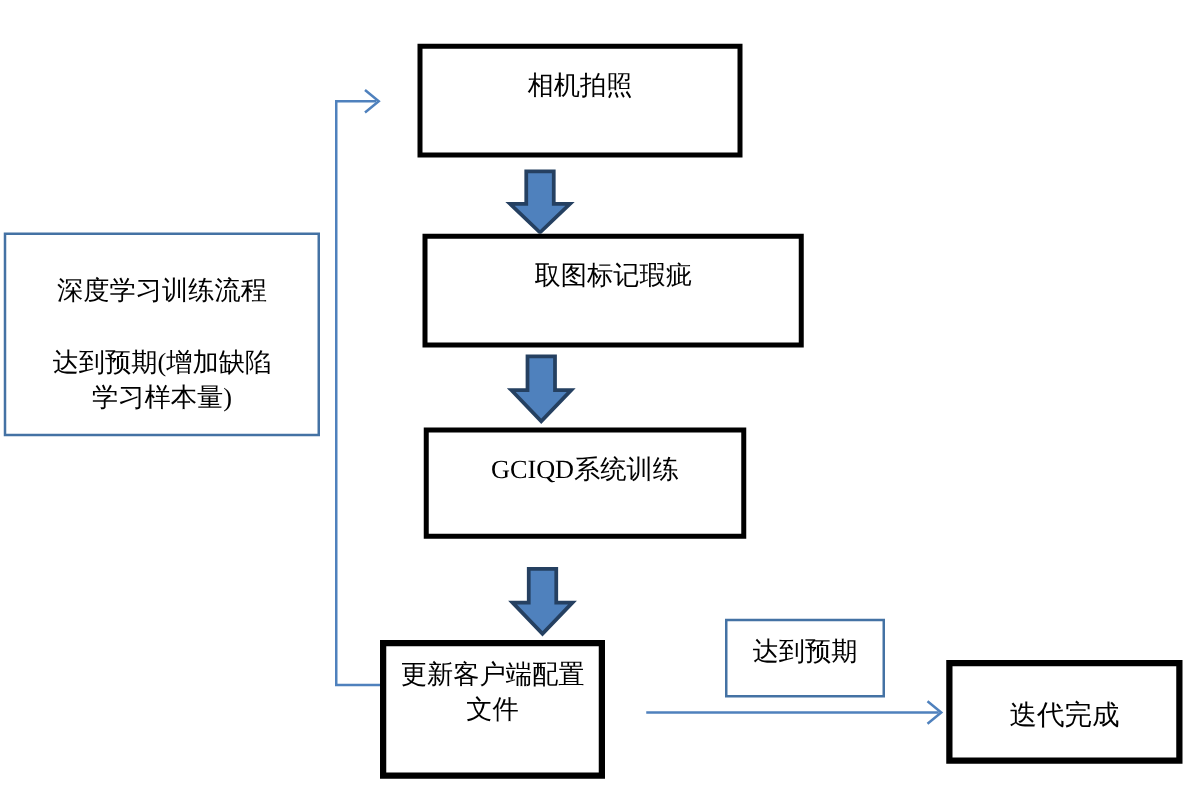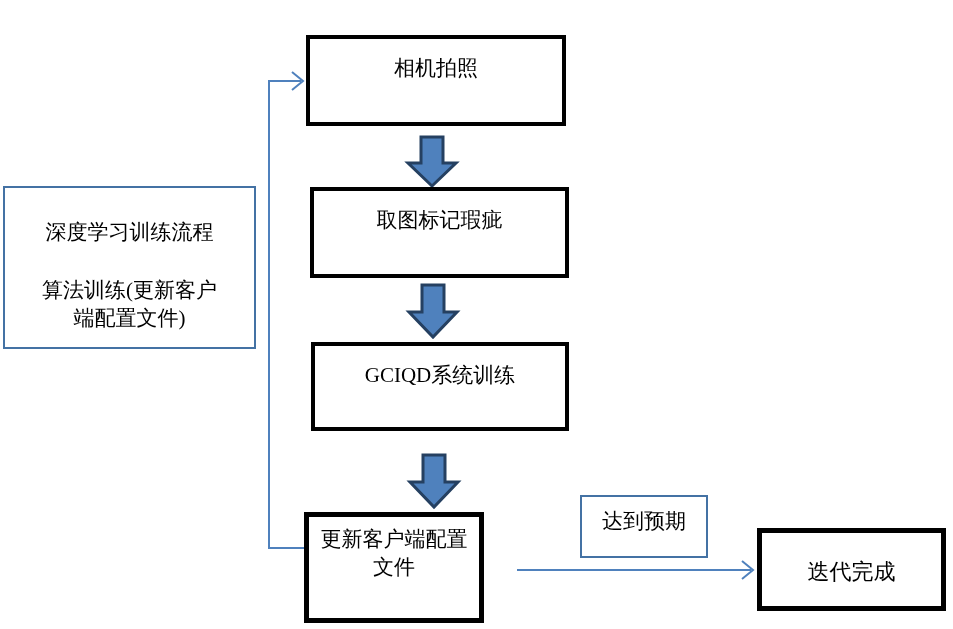--- a/index.html
+++ b/index.html
@@ -14,29 +14,29 @@
   }
   .node {
     position: absolute;
     box-sizing: border-box;
     background: #ffffff;
     text-align: center;
     font-size: 21px;
     line-height: 28px;
     z-index: 2;
   }
-  .black-border { border: 4px solid var(--box-border-black, #000000); }
+  .black-border { border: 4px solid var(--box-border-black, #000000); margin-left: 28px; }
   .thick-black-border { border: 5px solid var(--box-border-black, #000000); }
   .blue-border { border: 2px solid var(--blue-box-border, #4472a4); }
 
   .legend-box   { left: 3px;   top: 186px; width: 253px; height: 163px; padding-top: 30px; }
   .legend-subtitle { width: 192px; margin: 30px auto 0 auto; word-break: break-all; }
 
   .camera-box   { left: 306px; top: 35px;  width: 260px; height: 91px;  padding-top: 15px; }
-  .mark-box     { left: 310px; top: 187px; width: 259px; height: 91px;  padding-top: 15px; }
+  .mark-box     { left: 310px; top: 187px; width: 305px; height: 91px;  padding-top: 15px; }
   .train-box    { left: 311px; top: 342px; width: 258px; height: 89px;  padding-top: 15px; }
   .update-box   { left: 304px; top: 512px; width: 180px; height: 111px; padding-top: 8px; }
   .update-label { width: 158px; margin: 0 auto; word-break: break-all; }
   .expect-box   { left: 580px; top: 495px; width: 128px; height: 63px;  padding-top: 10px; }
   .done-box     { left: 757px; top: 528px; width: 189px; height: 83px;  padding-top: 25px; font-size: 22px; }
 
   .connector-layer {
     position: absolute;
     left: 0; top: 0;
     width: 953px; height: 629px;
@@ -68,21 +68,21 @@
 
     <path class="thin-connector" d="M312,548 L269,548 L269,81 L301,81"></path>
     <path class="thin-connector" d="M292,72 L303,81 L292,90"></path>
 
     <path class="thin-connector" d="M517,570 L751,570"></path>
     <path class="thin-connector" d="M742,561 L753,570 L742,579"></path>
   </svg>
 
   <div class="node blue-border legend-box">
     <div>深度学习训练流程</div>
-    <div class="legend-subtitle">算法训练(更新客户端配置文件)</div>
+    <div class="legend-subtitle">达到预期(增加缺陷学习样本量)</div>
   </div>
 
   <div class="node black-border camera-box">
     <div>相机拍照</div>
   </div>
 
   <div class="node black-border mark-box">
     <div>取图标记瑕疵</div>
   </div>
 

